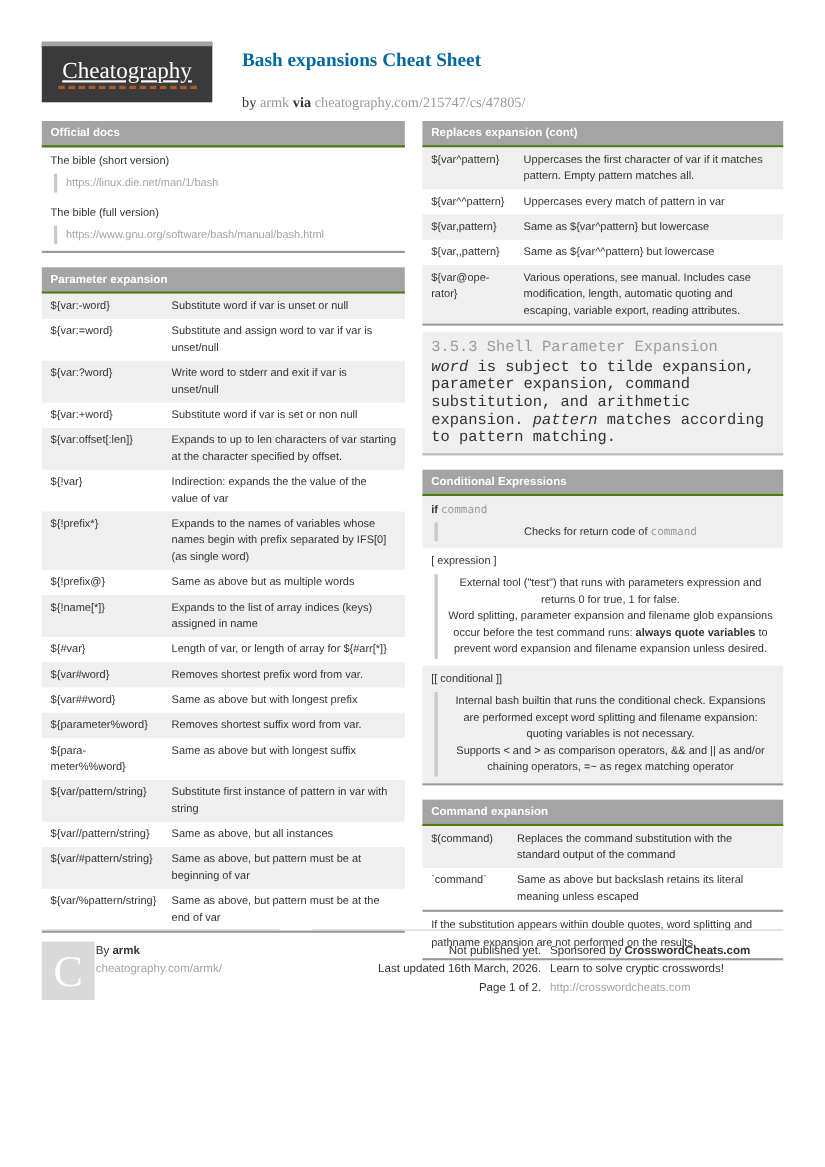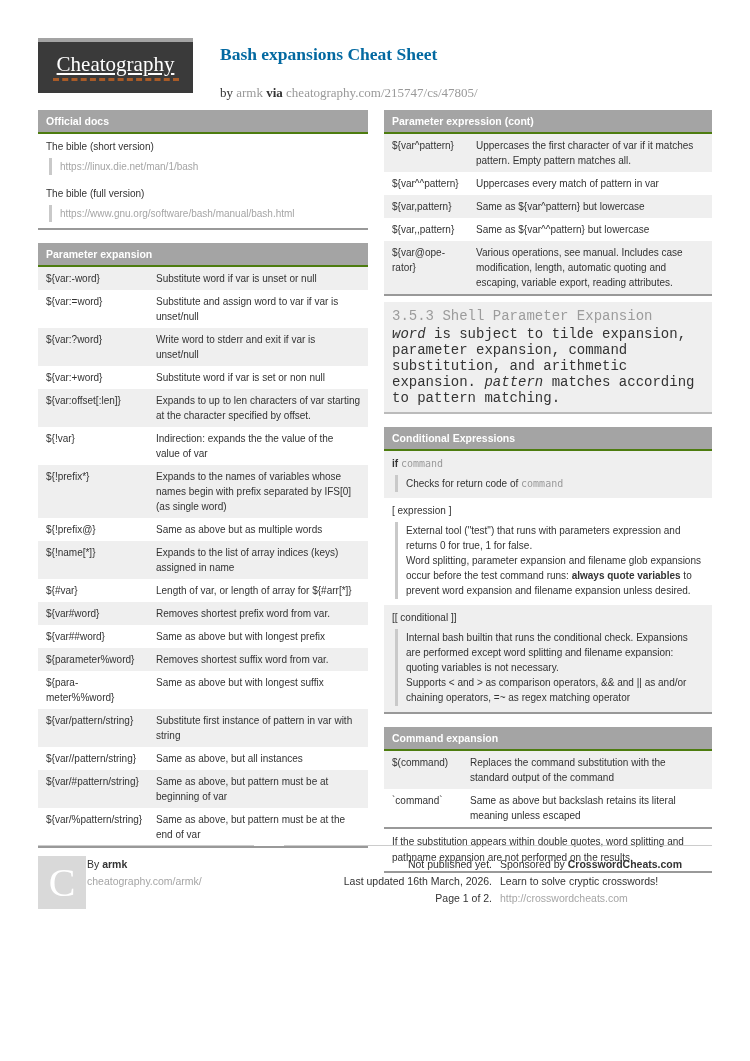--- a/index.html
+++ b/index.html
@@ -43,21 +43,21 @@
   .col-right .term-cmd .term { flex:0 0 84px; }
   .desc { flex:1; padding:4px 8px 4px 2px; }
 
   
   .item { font-size:10px; line-height:15px; padding:4px 0 2px; }
   .item.alt { background:#efefef; }
   .item-head { padding:1px 8px 2px; }
   .quote {
     border-left:3px solid #c9c9c9; margin:2px 8px 4px 11px; padding:1px 0 1px 8px;
   }
-  .quote p { margin:0; }
+  .quote p { margin:0;text-align:center; }
   .gray-link { color:#a5a5a5; text-decoration:none; }
   .mono { font-family:"DejaVu Sans Mono", monospace; color:#999; font-size:10px; }
   .note-card {
     background:#efefef; font-size:14px; line-height:16px;
     padding:6px 8px; margin:-7px 0 13px; border-bottom:2px solid #bbb;font-family:Liberation Mono, monospace;
   }
   .note-card .note-link { display:block; color:#9c9c9c; text-decoration:none; margin-bottom:2px; }
   .note-card em { font-style:italic; }
   .cmd-note {
     font-size:10px; line-height:16px; padding:5px 8px; background:#fff;
@@ -214,21 +214,21 @@
           <div class="desc">Same as above, but pattern must be at the end of var</div>
         </div>
       </div>
   </div>
 
 </div>
 
 <div class="col col-right">
 
   <div class="section term-narrow">
-    <div class="section-header">Parameter expression (cont)</div>
+    <div class="section-header">Replaces expansion (cont)</div>
     <div>
 
         <div class="row">
           <div class="term">${var^pattern}</div>
           <div class="desc">Uppercases the first character of var if it matches pattern. Empty pattern matches all.</div>
         </div>
 
         <div class="row">
           <div class="term">${var^^pattern}</div>
           <div class="desc">Uppercases every match of pattern in var</div>

